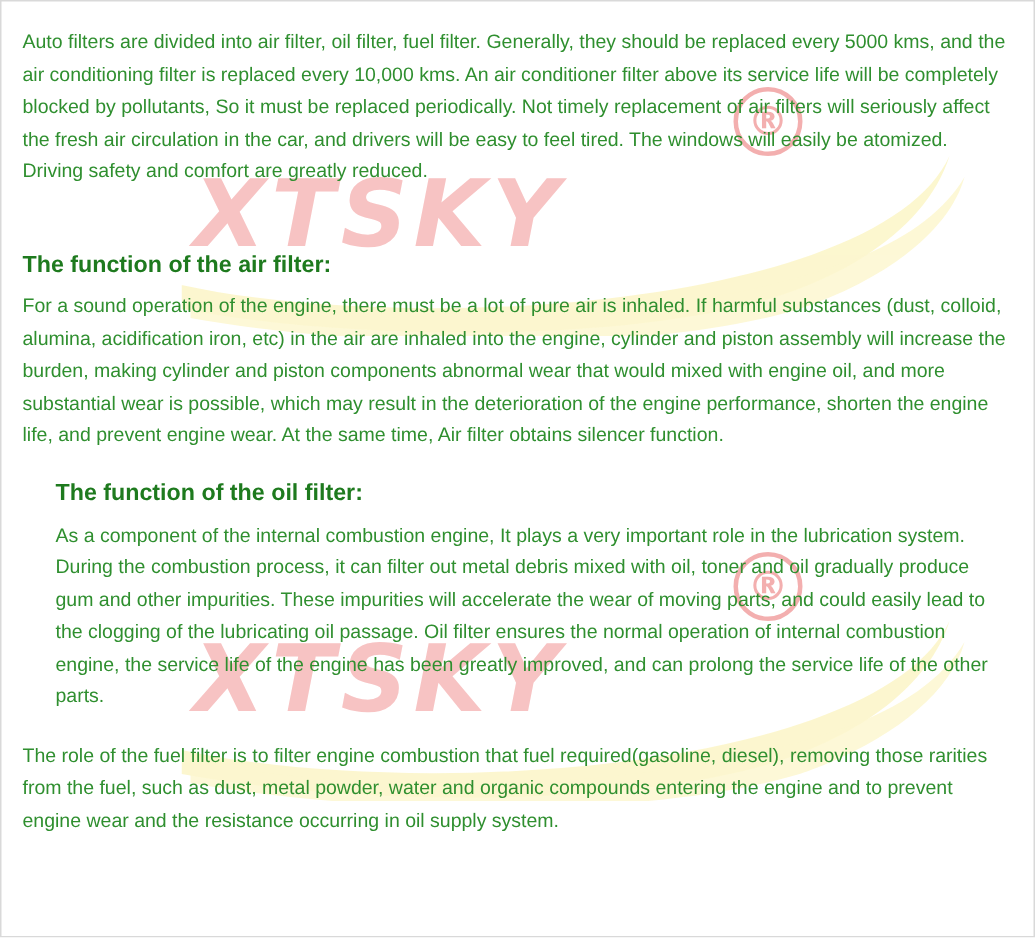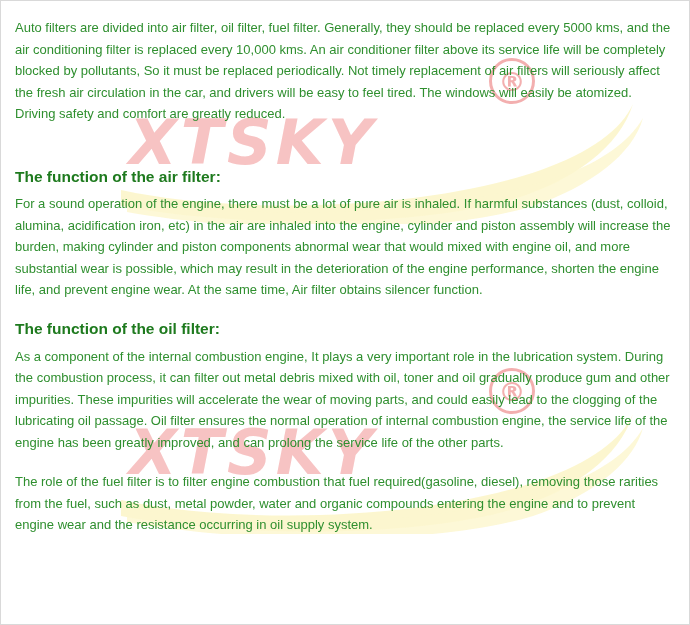--- a/index.html
+++ b/index.html
@@ -98,21 +98,21 @@
   }
   .section p {
     margin: 0;
     font-size: 13px;
     line-height: 21.5px;
     color: #2f8f2f;
     text-align: left;
   }
   .section.s1 { margin-bottom: 18px; }
   .section.s2 { margin-bottom: 18px; margin-top: 42px; }
-  .section.s3 { margin-bottom: 18px; }
+  .section.s3 { margin-bottom: 18px; margin-left: 22px; }
   .section.s4 { margin-bottom: 0; }
 </style>
 </head>
 <body>
 
 <div class="page">
 
   <div class="watermark-layer">
 
     <div class="wm-group top">

